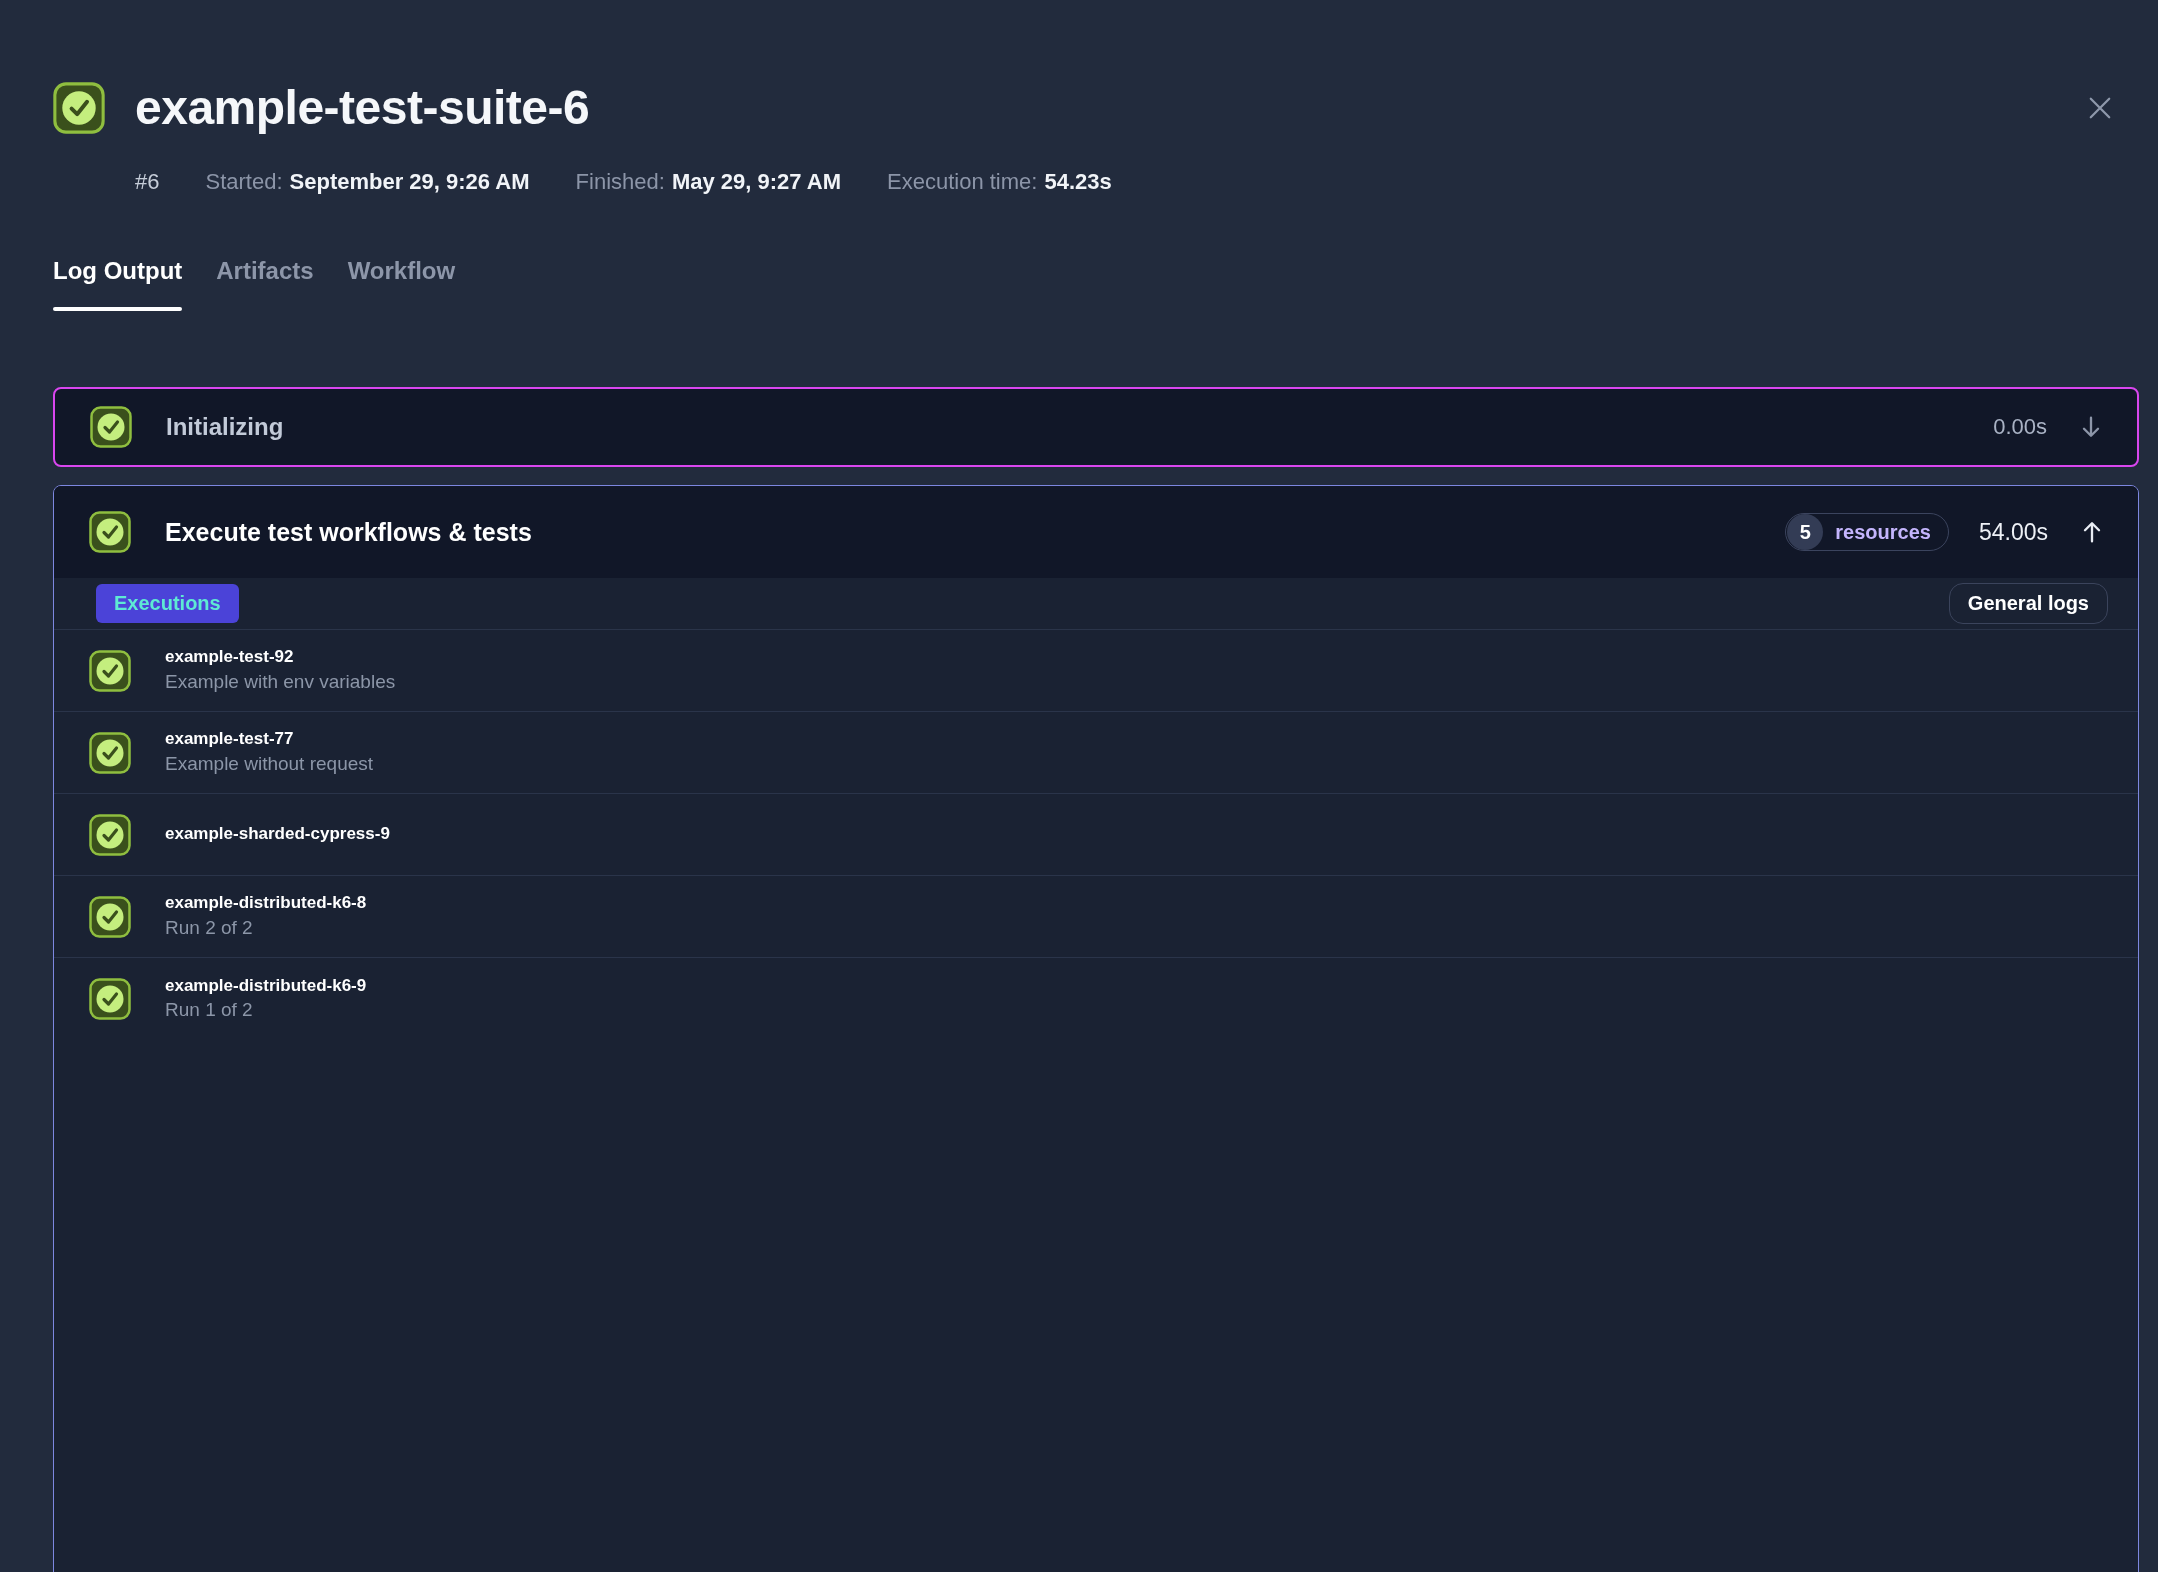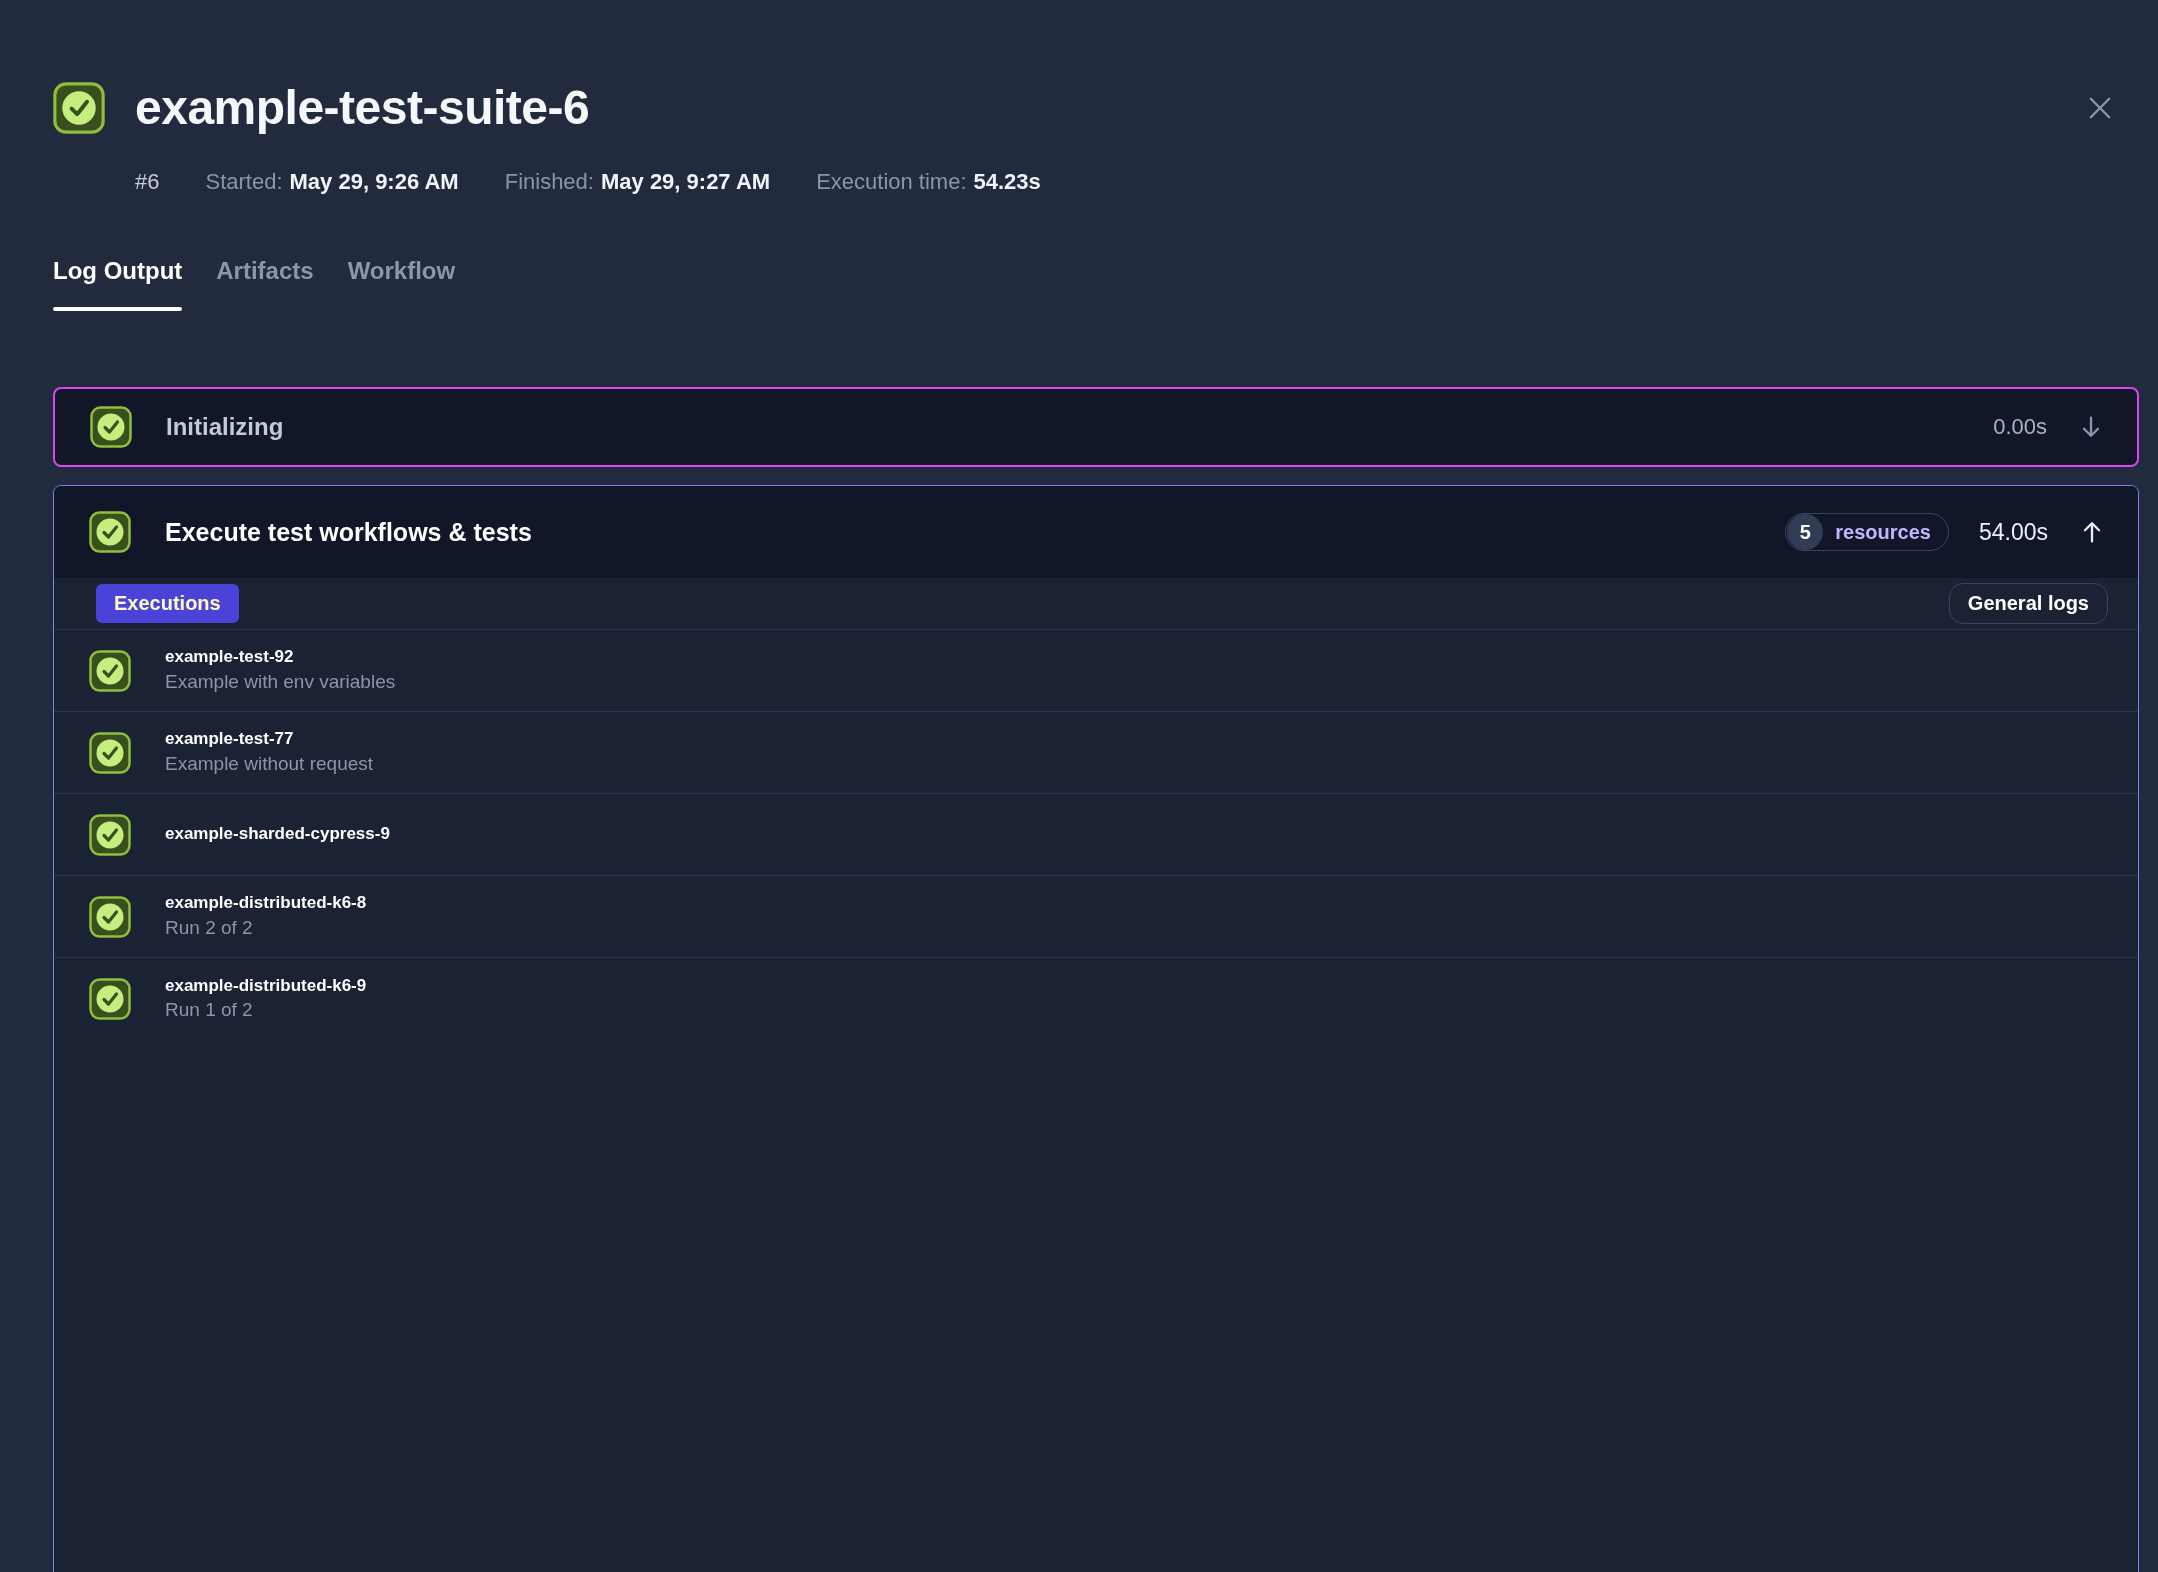--- a/index.html
+++ b/index.html
@@ -74,21 +74,21 @@
     font-size: 20px; font-weight: 700; color: #ffffff; margin: 1px;
   }
   .resources-label { font-size: 20px; font-weight: 700; color: #c4b5fd; text-align: center; }
 
   
   .toolbar {
     height: 52px; flex: 0 0 auto; display: flex; align-items: center;
     padding: 0 30px 0 42px; border-bottom: 1px solid #2a3449;
   }
   .btn-executions {
-    background: #4b43d8; color: #fef9c3; font-weight: 700; font-size: 20px;
+    background: #4b43d8; color: #5eead4; font-weight: 700; font-size: 20px;
     border: none; border-radius: 6px; padding: 8px 18px; cursor: pointer;
     font-family: inherit;
   }
   .btn-general-logs {
     background: transparent; color: #ffffff; font-weight: 700; font-size: 20px;
     border: 1px solid #3b445c; border-radius: 14px; padding: 8px 18px; cursor: pointer;
     font-family: inherit;
   }
 
   
@@ -119,21 +119,21 @@
   </div>
   <button class="close-btn" aria-label="close">
     <svg width="34" height="34" viewBox="0 0 24 24" fill="none" stroke="currentColor" stroke-width="1.6" stroke-linecap="round">
       <path d="M5.5 5.5 L18.5 18.5 M18.5 5.5 L5.5 18.5"></path>
     </svg>
   </button>
 
   <div class="meta-row">
     <span class="meta-num">#6</span>
     <span class="meta-item">
-      <span>Started:</span><b>May 29, 9:26 AM</b>
+      <span>Started:</span><b>September 29, 9:26 AM</b>
     </span>
     <span class="meta-item">
       <span>Finished:</span><b>May 29, 9:27 AM</b>
     </span>
     <span class="meta-item">
       <span>Execution time:</span><b>54.23s</b>
     </span>
   </div>
 
   <nav class="tabs">

